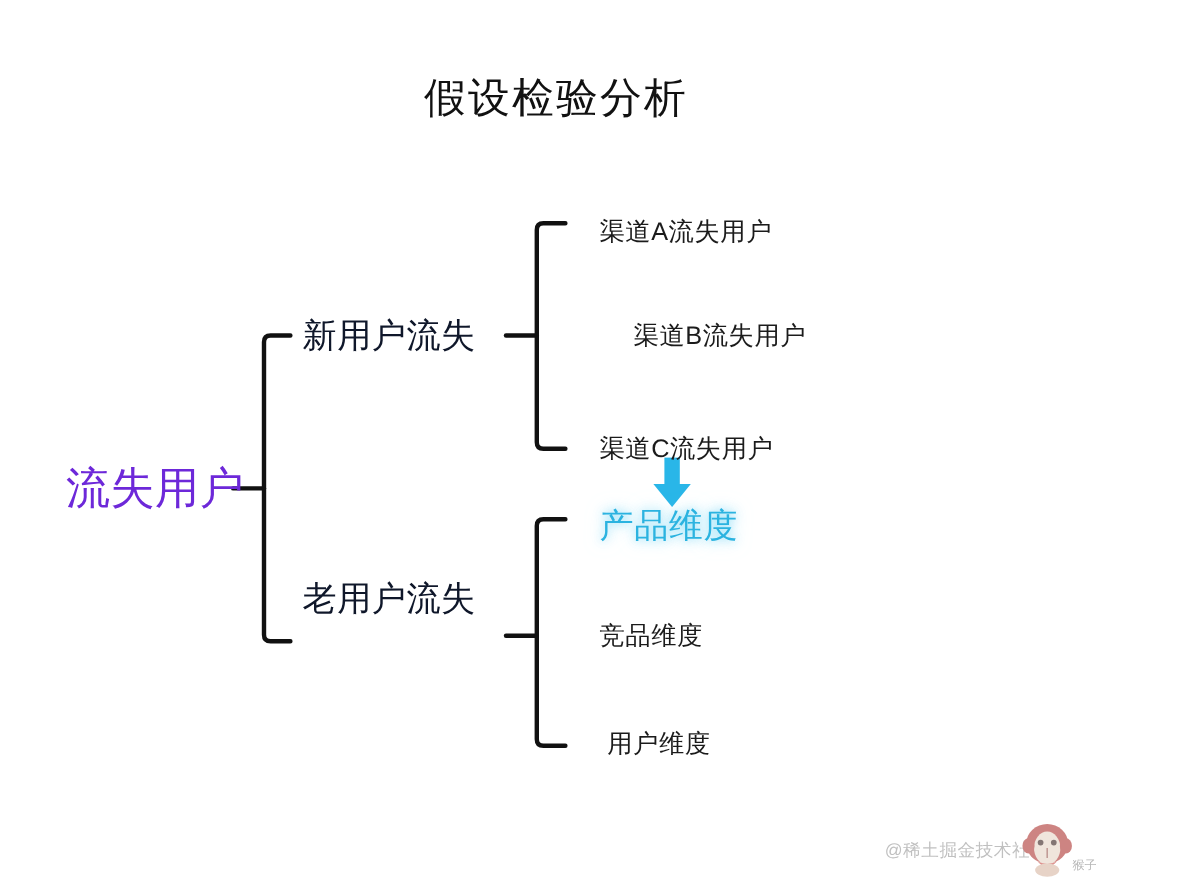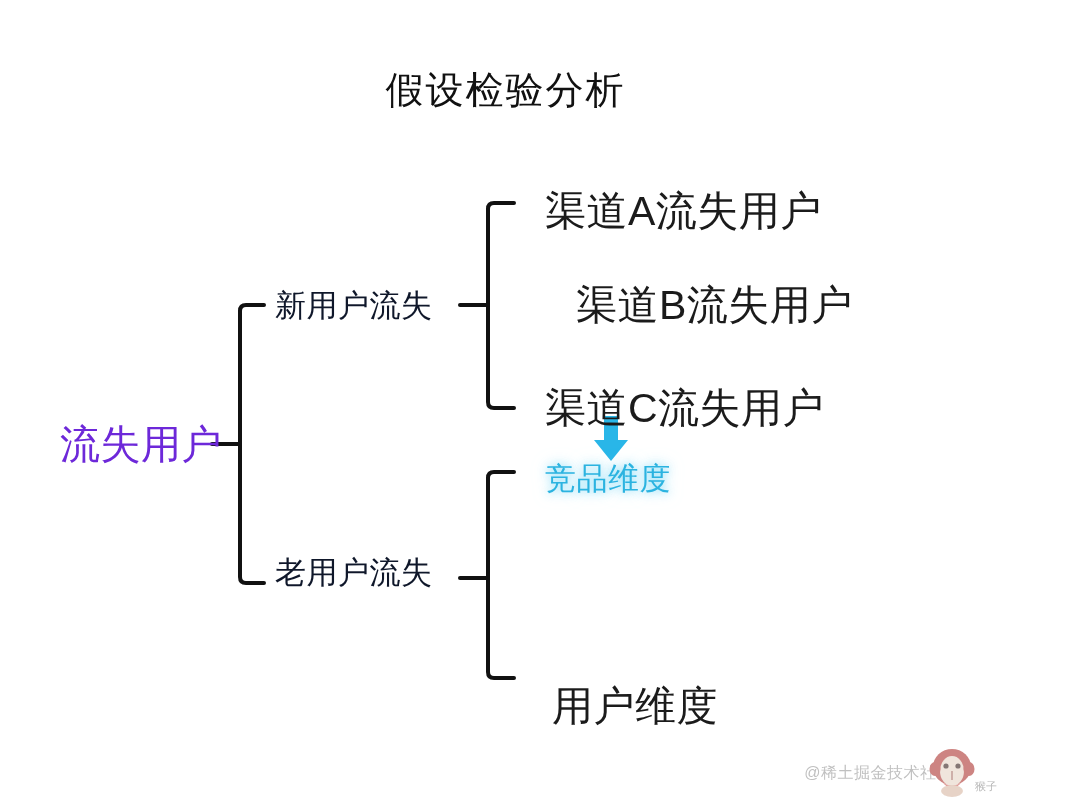--- a/index.html
+++ b/index.html
@@ -44,21 +44,21 @@
     top: 68px;
     text-align: center;
     font-size: 38px;
     font-weight: 400;
     letter-spacing: 2px;
     color: #111111;
     line-height: 1.2;
   }
   .lvl-root   { font-size: 40px; color: #6d28d9; }
   .lvl-one    { font-size: 31px; color: #0f172a; }
-  .lvl-two    { font-size: 41px; color: #1b1b1b; }
+  .lvl-two    { font-size: 23px; color: #1b1b1b; }
   .highlight-node {
     font-size: 31px;
     color: #2bb3e0;
     text-shadow: 0 0 9px rgba(120, 215, 245, 0.85),
                  0 0 16px rgba(150, 225, 250, 0.6);
   }
   .watermark {
     position: absolute;
     right: 14px;
     bottom: 10px;
@@ -115,28 +115,29 @@
 
     <g>
       <rect x="604" y="416" width="14" height="28" fill="#29b6e8"></rect>
       <polygon points="594,440 628,440 611,461" fill="#29b6e8"></polygon>
     </g>
   </svg>
 
   <div class="node-label lvl-root" style="left:60px; top:444px;">流失用户</div>
 
   <div class="node-label lvl-one" style="left:275px; top:305px;">新用户流失</div>
-  <div class="node-label lvl-one" style="left:275px; top:572px;">老用户流失</div>
+  <div class="node-label lvl-one" style="left:275px; top:544px;">老用户流失</div>
 
   <div class="node-label lvl-two" style="left:545px; top:211px;">渠道A流失用户</div>
   <div class="node-label lvl-two" style="left:552px; top:305px;margin-left:24px;">渠道B流失用户</div>
   <div class="node-label lvl-two" style="left:545px; top:408px;">渠道C流失用户</div>
 
-  <div class="node-label highlight-node" style="left:545px; top:478px;">竞品维度</div>
-  <div class="node-label lvl-two" style="left:552px; top:706px;">用户维度</div>
+  <div class="node-label highlight-node" style="left:545px; top:478px;">产品维度</div>
+  <div class="node-label lvl-two" style="left:545px; top:578px;">竞品维度</div>
+  <div class="node-label lvl-two" style="left:552px; top:678px;font-family:Liberation Mono, monospace;">用户维度</div>
 
   <div class="watermark">
     <span class="watermark-text">@稀土掘金技术社区</span>
     <span class="mascot">
       <svg viewBox="0 0 46 52" width="46" height="52">
         <ellipse cx="23" cy="20" rx="19" ry="18" fill="#b03a36"></ellipse>
         <ellipse cx="23" cy="24" rx="12" ry="15" fill="#e8d6c8"></ellipse>
         <ellipse cx="6" cy="22" rx="5.5" ry="7" fill="#b03a36"></ellipse>
         <ellipse cx="40" cy="22" rx="5.5" ry="7" fill="#b03a36"></ellipse>
         <circle cx="17" cy="19" r="2.6" fill="#3a2320"></circle>

